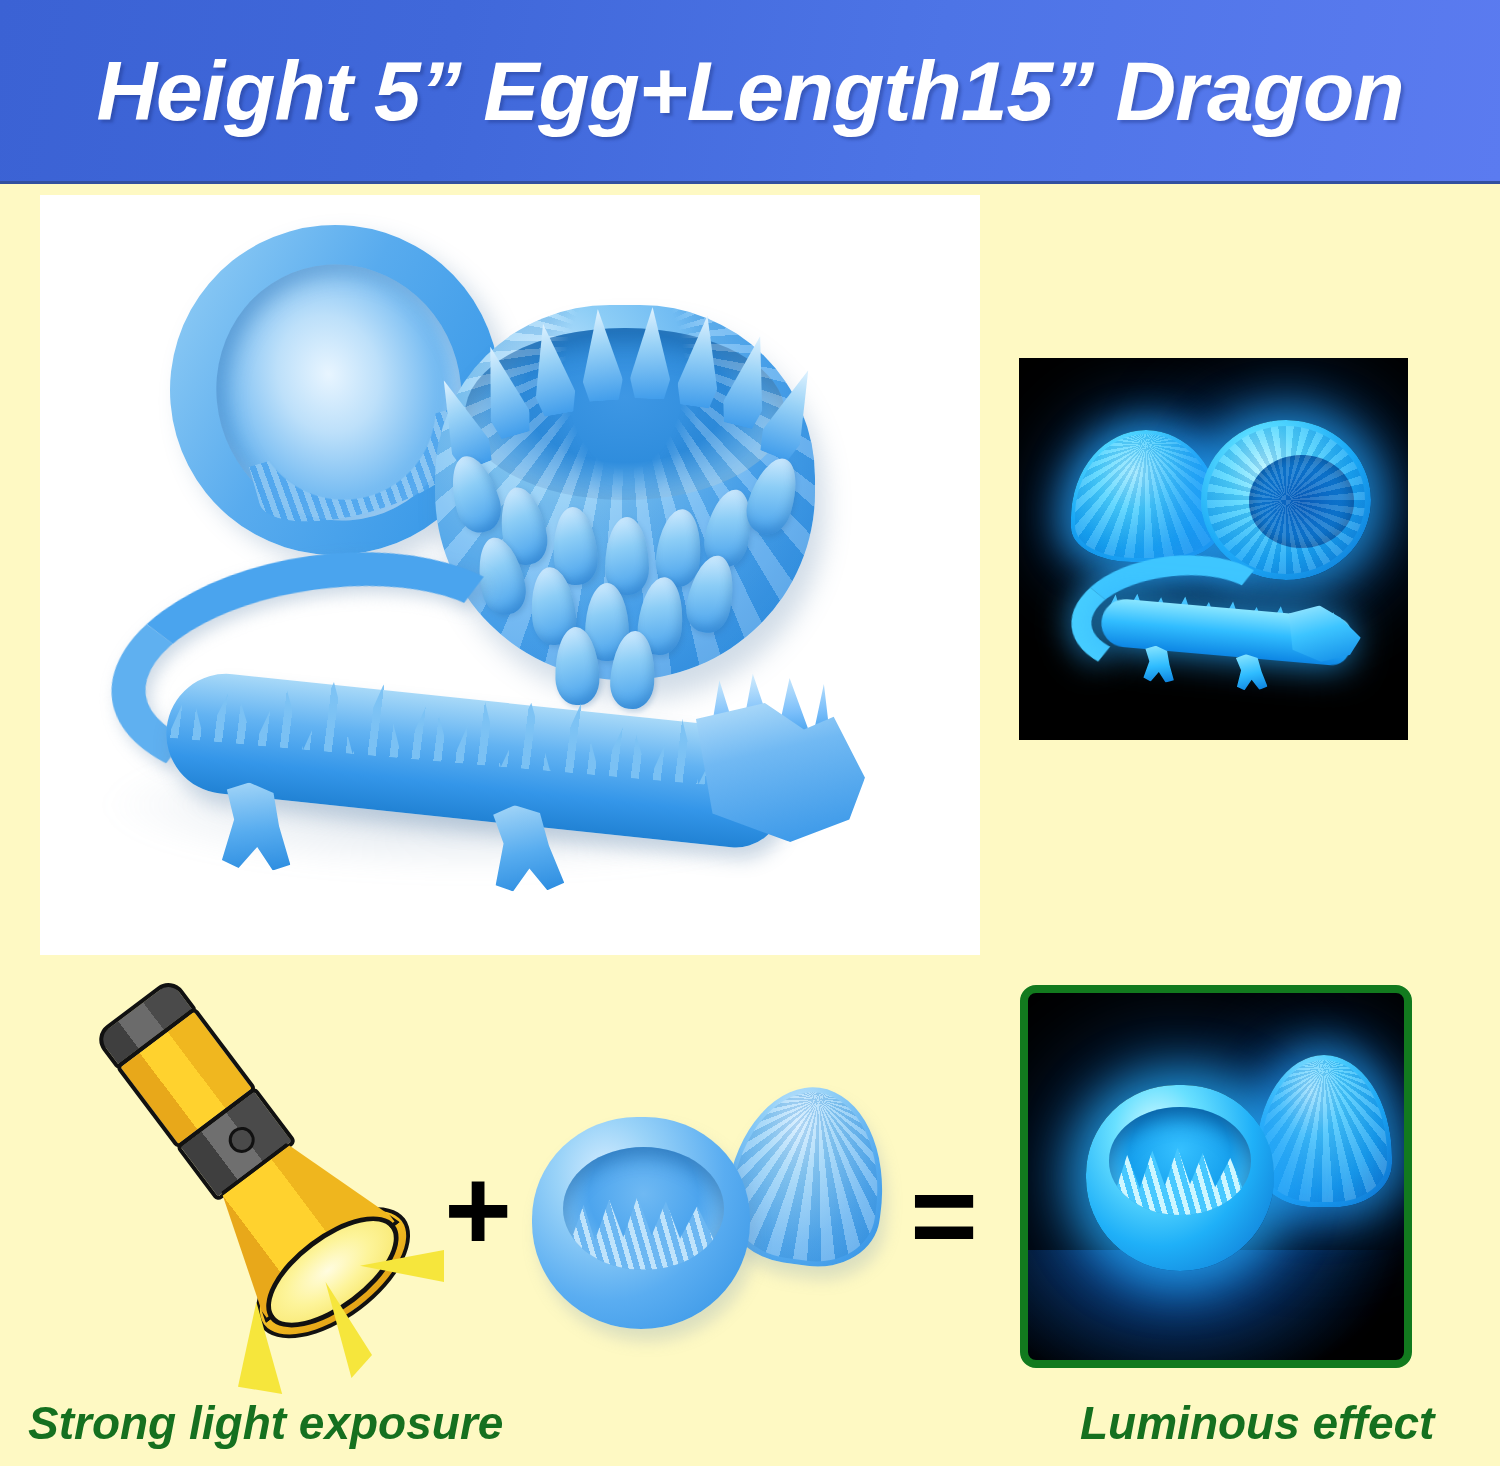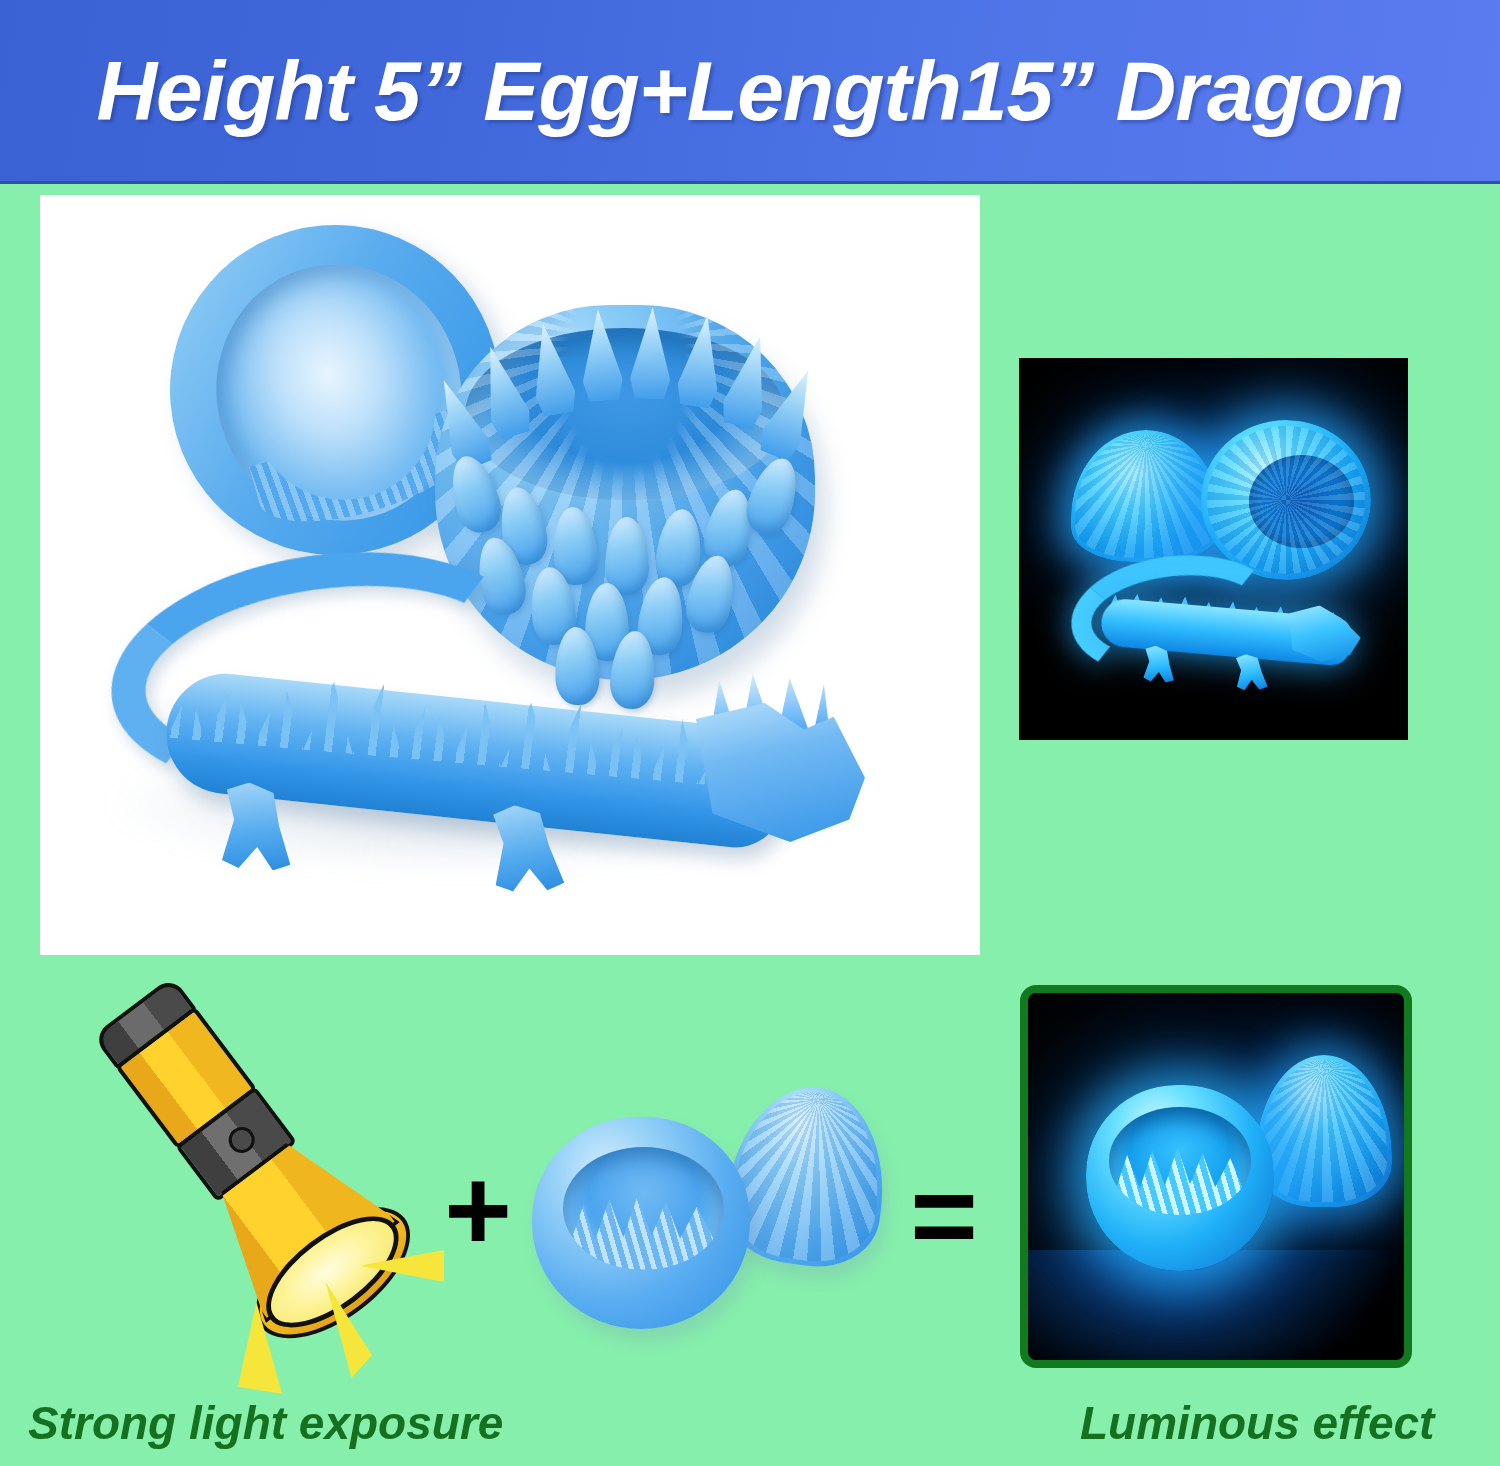--- a/index.html
+++ b/index.html
@@ -2,21 +2,21 @@
 <html><head>
 <meta charset="utf-8">
 <style>
   * { margin:0; padding:0; box-sizing:border-box; }
   html, body {
     width:1500px; height:1466px;
     background:#ffffff;
     font-family:"Liberation Sans", sans-serif;
     overflow:hidden;
   }
-  .page { position:relative; width:1500px; height:1466px; background:#86efac; }
+  .page { position:relative; width:1500px; height:1466px; background:#fef9c3; }
 
   
   .banner {
     position:absolute; left:0; top:0; width:1500px; height:184px;
     background:linear-gradient(100deg,#3b62d4 0%,#4068da 30%,#4d74e6 62%,#5b7bf0 100%);
     display:flex; align-items:center; justify-content:center;
     border-bottom:3px solid #32509f;
     overflow:hidden;
   }
   .banner-title {

